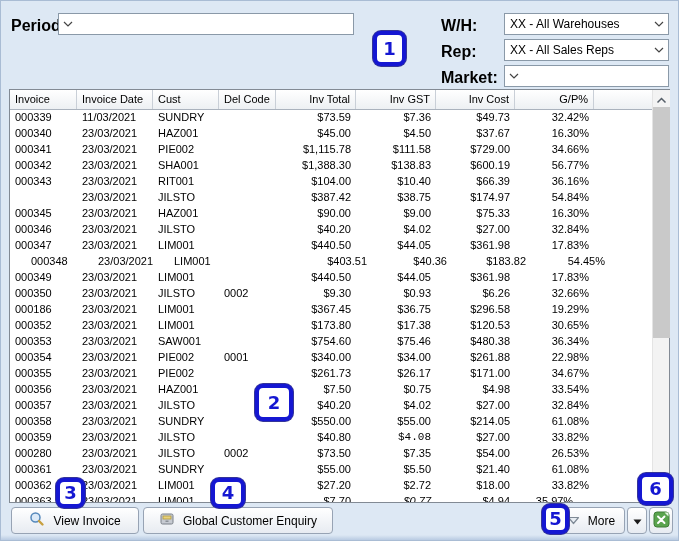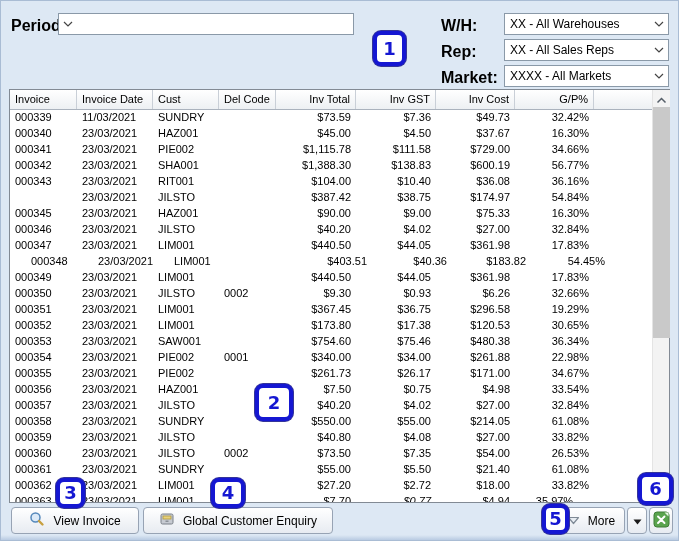--- a/index.html
+++ b/index.html
@@ -87,21 +87,20 @@
     <span class="combo-text">XX - All Sales Reps</span>
     <span class="combo-arrow">
       <svg width="10" height="6" viewBox="0 0 10 6">
           <path d="M1 1 L5 5 L9 1" stroke="#444" stroke-width="1.2" fill="none"></path>
         </svg>
     </span>
   </div>
 
   <span class="lbl" id="lbl-market">Market:</span>
   <div class="combo" id="combo-market">
-    <span class="combo-text">XXXX - All Markets</span>
     <span class="combo-arrow">
       <svg width="10" height="6" viewBox="0 0 10 6">
           <path d="M1 1 L5 5 L9 1" stroke="#444" stroke-width="1.2" fill="none"></path>
         </svg>
     </span>
   </div>
 
   <div class="table">
     <div class="tcontent">
       <div class="thead">
@@ -156,21 +155,21 @@
             <div class="tcell r" style="width: 79px;">$600.19</div>
             <div class="tcell r" style="width: 79px;">56.77%</div>
           </div>
           <div class="trow">
             <div class="tcell" style="width: 67px;">000343</div>
             <div class="tcell" style="width: 76px;">23/03/2021</div>
             <div class="tcell" style="width: 66px;">RIT001</div>
             <div class="tcell" style="width: 57px;"></div>
             <div class="tcell r" style="width: 80px;">$104.00</div>
             <div class="tcell r" style="width: 80px;">$10.40</div>
-            <div class="tcell r" style="width: 79px;">$36.08</div>
+            <div class="tcell r" style="width: 79px;">$66.39</div>
             <div class="tcell r" style="width: 79px;">36.16%</div>
           </div>
           <div class="trow">
             <div class="tcell" style="width: 67px; margin-top: 22px;">000344</div>
             <div class="tcell" style="width: 76px;">23/03/2021</div>
             <div class="tcell" style="width: 66px;">JILSTO</div>
             <div class="tcell" style="width: 57px;"></div>
             <div class="tcell r" style="width: 80px;">$387.42</div>
             <div class="tcell r" style="width: 80px;">$38.75</div>
             <div class="tcell r" style="width: 79px;">$174.97</div>
@@ -230,21 +229,21 @@
             <div class="tcell" style="width: 67px;">000350</div>
             <div class="tcell" style="width: 76px;">23/03/2021</div>
             <div class="tcell" style="width: 66px;">JILSTO</div>
             <div class="tcell" style="width: 57px;">0002</div>
             <div class="tcell r" style="width: 80px;">$9.30</div>
             <div class="tcell r" style="width: 80px;">$0.93</div>
             <div class="tcell r" style="width: 79px;">$6.26</div>
             <div class="tcell r" style="width: 79px;">32.66%</div>
           </div>
           <div class="trow">
-            <div class="tcell" style="width: 67px;">000351</div>
+            <div class="tcell" style="width: 67px;">000186</div>
             <div class="tcell" style="width: 76px;">23/03/2021</div>
             <div class="tcell" style="width: 66px;">LIM001</div>
             <div class="tcell" style="width: 57px;"></div>
             <div class="tcell r" style="width: 80px;">$367.45</div>
             <div class="tcell r" style="width: 80px;">$36.75</div>
             <div class="tcell r" style="width: 79px;">$296.58</div>
             <div class="tcell r" style="width: 79px;">19.29%</div>
           </div>
           <div class="trow">
             <div class="tcell" style="width: 67px;">000352</div>
@@ -315,26 +314,26 @@
             <div class="tcell r" style="width: 80px;">$55.00</div>
             <div class="tcell r" style="width: 79px;">$214.05</div>
             <div class="tcell r" style="width: 79px;">61.08%</div>
           </div>
           <div class="trow">
             <div class="tcell" style="width: 67px;">000359</div>
             <div class="tcell" style="width: 76px;">23/03/2021</div>
             <div class="tcell" style="width: 66px;">JILSTO</div>
             <div class="tcell" style="width: 57px;"></div>
             <div class="tcell r" style="width: 80px;">$40.80</div>
-            <div class="tcell r" style="width: 80px;">$4.08</div>
+            <div class="tcell r" style="width: 80px; font-family: Liberation Mono, monospace;">$4.08</div>
             <div class="tcell r" style="width: 79px;">$27.00</div>
             <div class="tcell r" style="width: 79px;">33.82%</div>
           </div>
           <div class="trow">
-            <div class="tcell" style="width: 67px;">000360</div>
+            <div class="tcell" style="width: 67px;">000280</div>
             <div class="tcell" style="width: 76px;">23/03/2021</div>
             <div class="tcell" style="width: 66px;">JILSTO</div>
             <div class="tcell" style="width: 57px;">0002</div>
             <div class="tcell r" style="width: 80px;">$73.50</div>
             <div class="tcell r" style="width: 80px;">$7.35</div>
             <div class="tcell r" style="width: 79px;">$54.00</div>
             <div class="tcell r" style="width: 79px;">26.53%</div>
           </div>
           <div class="trow">
             <div class="tcell" style="width: 67px;">000361</div>

